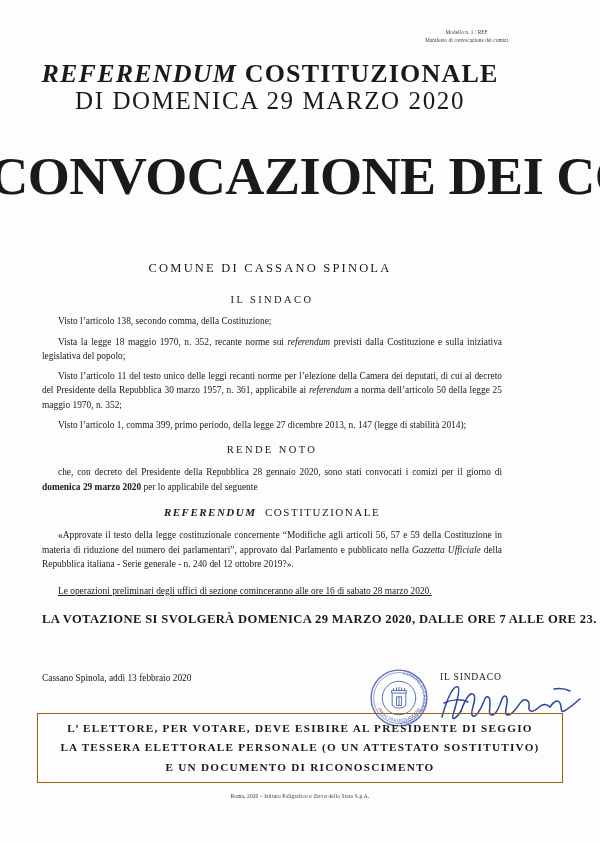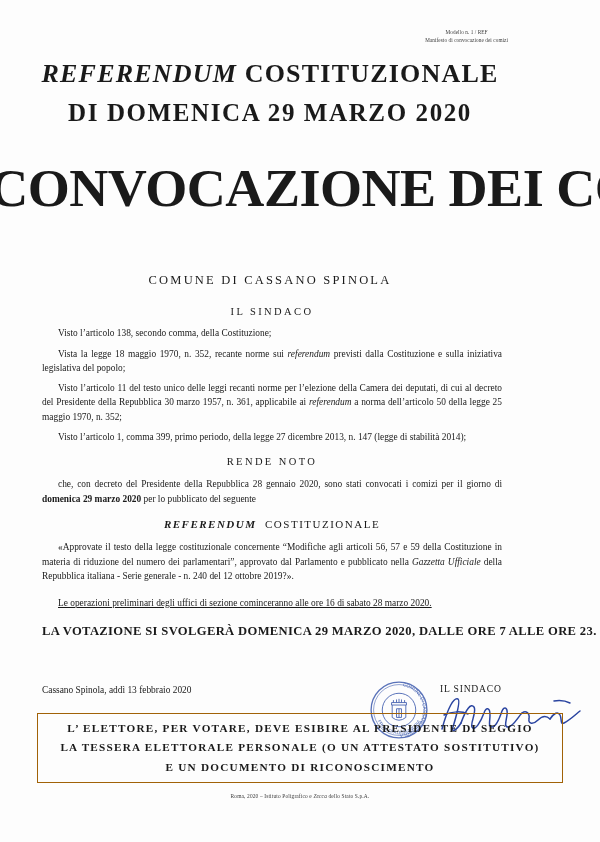--- a/index.html
+++ b/index.html
@@ -49,23 +49,22 @@
   .title-line-1 .ital {
     font-style: italic;
     font-weight: 700;
   }
   .title-line-1 .upright {
     font-style: normal;
     font-weight: 700;
   }
   .title-line-2 {
     font-size: 25px;
-    font-weight: 700;
+    font-weight: 400;
     letter-spacing: 1.6px;
-    margin-top: 12px;
     white-space: nowrap;
   }
   .main-title {
     text-align: center;
     font-size: 52px;
     font-weight: 700;
     letter-spacing: -0.5px;
     margin-top: 36px;
     transform: scaleX(1.04);
     white-space: nowrap;
@@ -233,21 +232,21 @@
     <p class="para"><span>Visto l’articolo 138, secondo comma, della Costituzione;</span></p>
 
     <p class="para"><span>Vista la legge 18 maggio 1970, n. 352, recante norme sui </span><span class="ital">referendum</span><span> previsti dalla Costituzione e sulla iniziativa legislativa del popolo;</span></p>
 
     <p class="para"><span>Visto l’articolo 11 del testo unico delle leggi recanti norme per l’elezione della Camera dei deputati, di cui al decreto del Presidente della Repubblica 30 marzo 1957, n. 361, applicabile ai </span><span class="ital">referendum</span><span> a norma dell’articolo 50 della legge 25 maggio 1970, n. 352;</span></p>
 
     <p class="para"><span>Visto l’articolo 1, comma 399, primo periodo, della legge 27 dicembre 2013, n. 147 (legge di stabilità 2014);</span></p>
 
     <div class="center-head rende">RENDE  NOTO</div>
 
-    <p class="para"><span>che, con decreto del Presidente della Repubblica 28 gennaio 2020, sono stati convocati i comizi per il giorno di </span><span class="bold">domenica 29 marzo 2020</span><span> per lo pubblicato del seguente</span></p>
+    <p class="para"><span>che, con decreto del Presidente della Repubblica 28 gennaio 2020, sono stati convocati i comizi per il giorno di </span><span class="bold">domenica 29 marzo 2020</span><span> per lo applicabile del seguente</span></p>
 
     <div class="ref-title">
       <span class="rt-ital">REFERENDUM</span><span>&nbsp;&nbsp;</span><span>COSTITUZIONALE</span>
     </div>
 
     <p class="ref-question"><span>«Approvate il testo della legge costituzionale concernente “Modifiche agli articoli 56, 57 e 59 della Costituzione in materia di riduzione del numero dei parlamentari”, approvato dal Parlamento e pubblicato nella </span><span class="ital">Gazzetta Ufficiale</span><span> della Repubblica italiana - Serie generale - n. 240 del 12 ottobre 2019?».</span></p>
 
     <p class="prelim">Le operazioni preliminari degli uffici di sezione cominceranno alle ore 16 di sabato 28 marzo 2020.</p>
 
     <div class="vote-line">LA VOTAZIONE SI SVOLGERÀ DOMENICA 29 MARZO 2020, DALLE ORE 7 ALLE ORE 23.</div>

